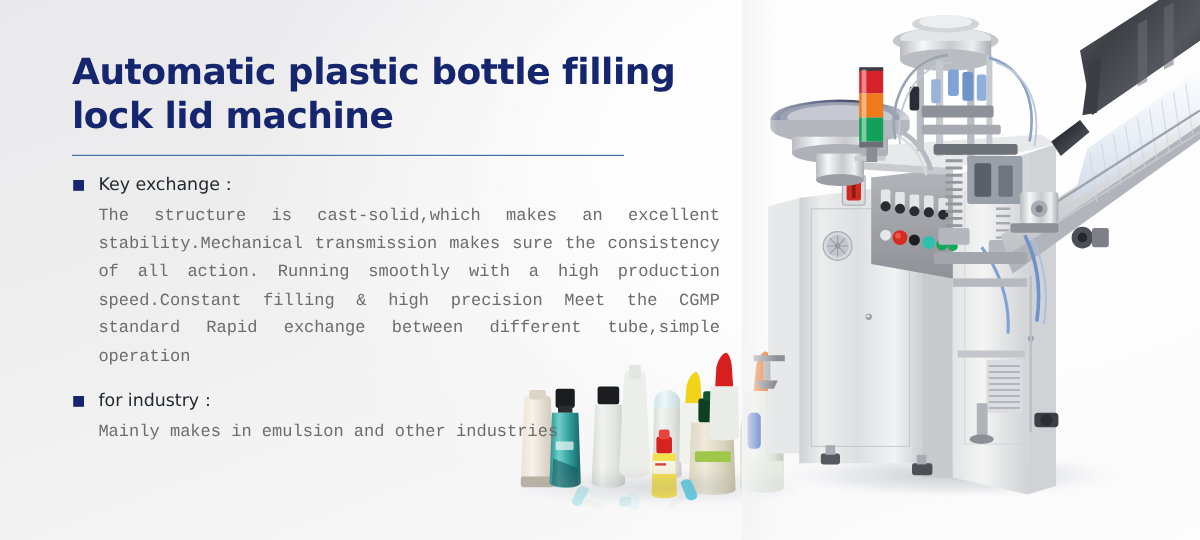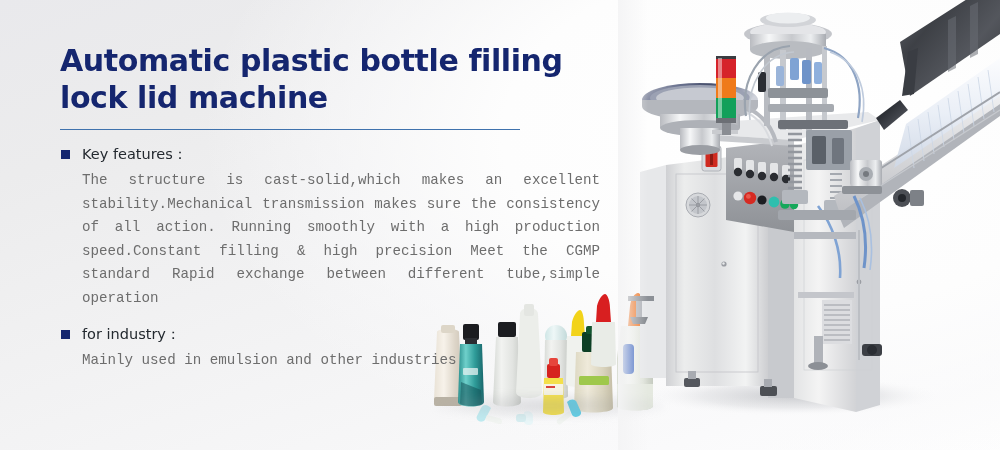--- a/index.html
+++ b/index.html
@@ -511,28 +511,28 @@
 
   <div id="text-block">
 
     <h1 id="page-title">Automatic plastic bottle filling
 lock lid machine</h1>
     <div id="title-divider"></div>
 
     <div class="section">
       <div class="bullet-head">
         <span class="bullet-sq"></span>
-        <span>Key features：</span>
+        <span>Key exchange：</span>
       </div>
       <p class="body-text">The structure is cast-solid,which makes an excellent stability.Mechanical transmission makes sure the consistency of all action. Running smoothly with a high production speed.Constant filling &amp; high precision Meet the CGMP standard Rapid exchange between different tube,simple operation</p>
     </div>
 
     <div class="section second">
       <div class="bullet-head">
         <span class="bullet-sq"></span>
         <span>for industry：</span>
       </div>
-      <p class="body-text nojustify">Mainly used in emulsion and other industries</p>
+      <p class="body-text nojustify">Mainly makes in emulsion and other industries</p>
     </div>
 
   </div>
 
 </div>
 
 </body></html>

